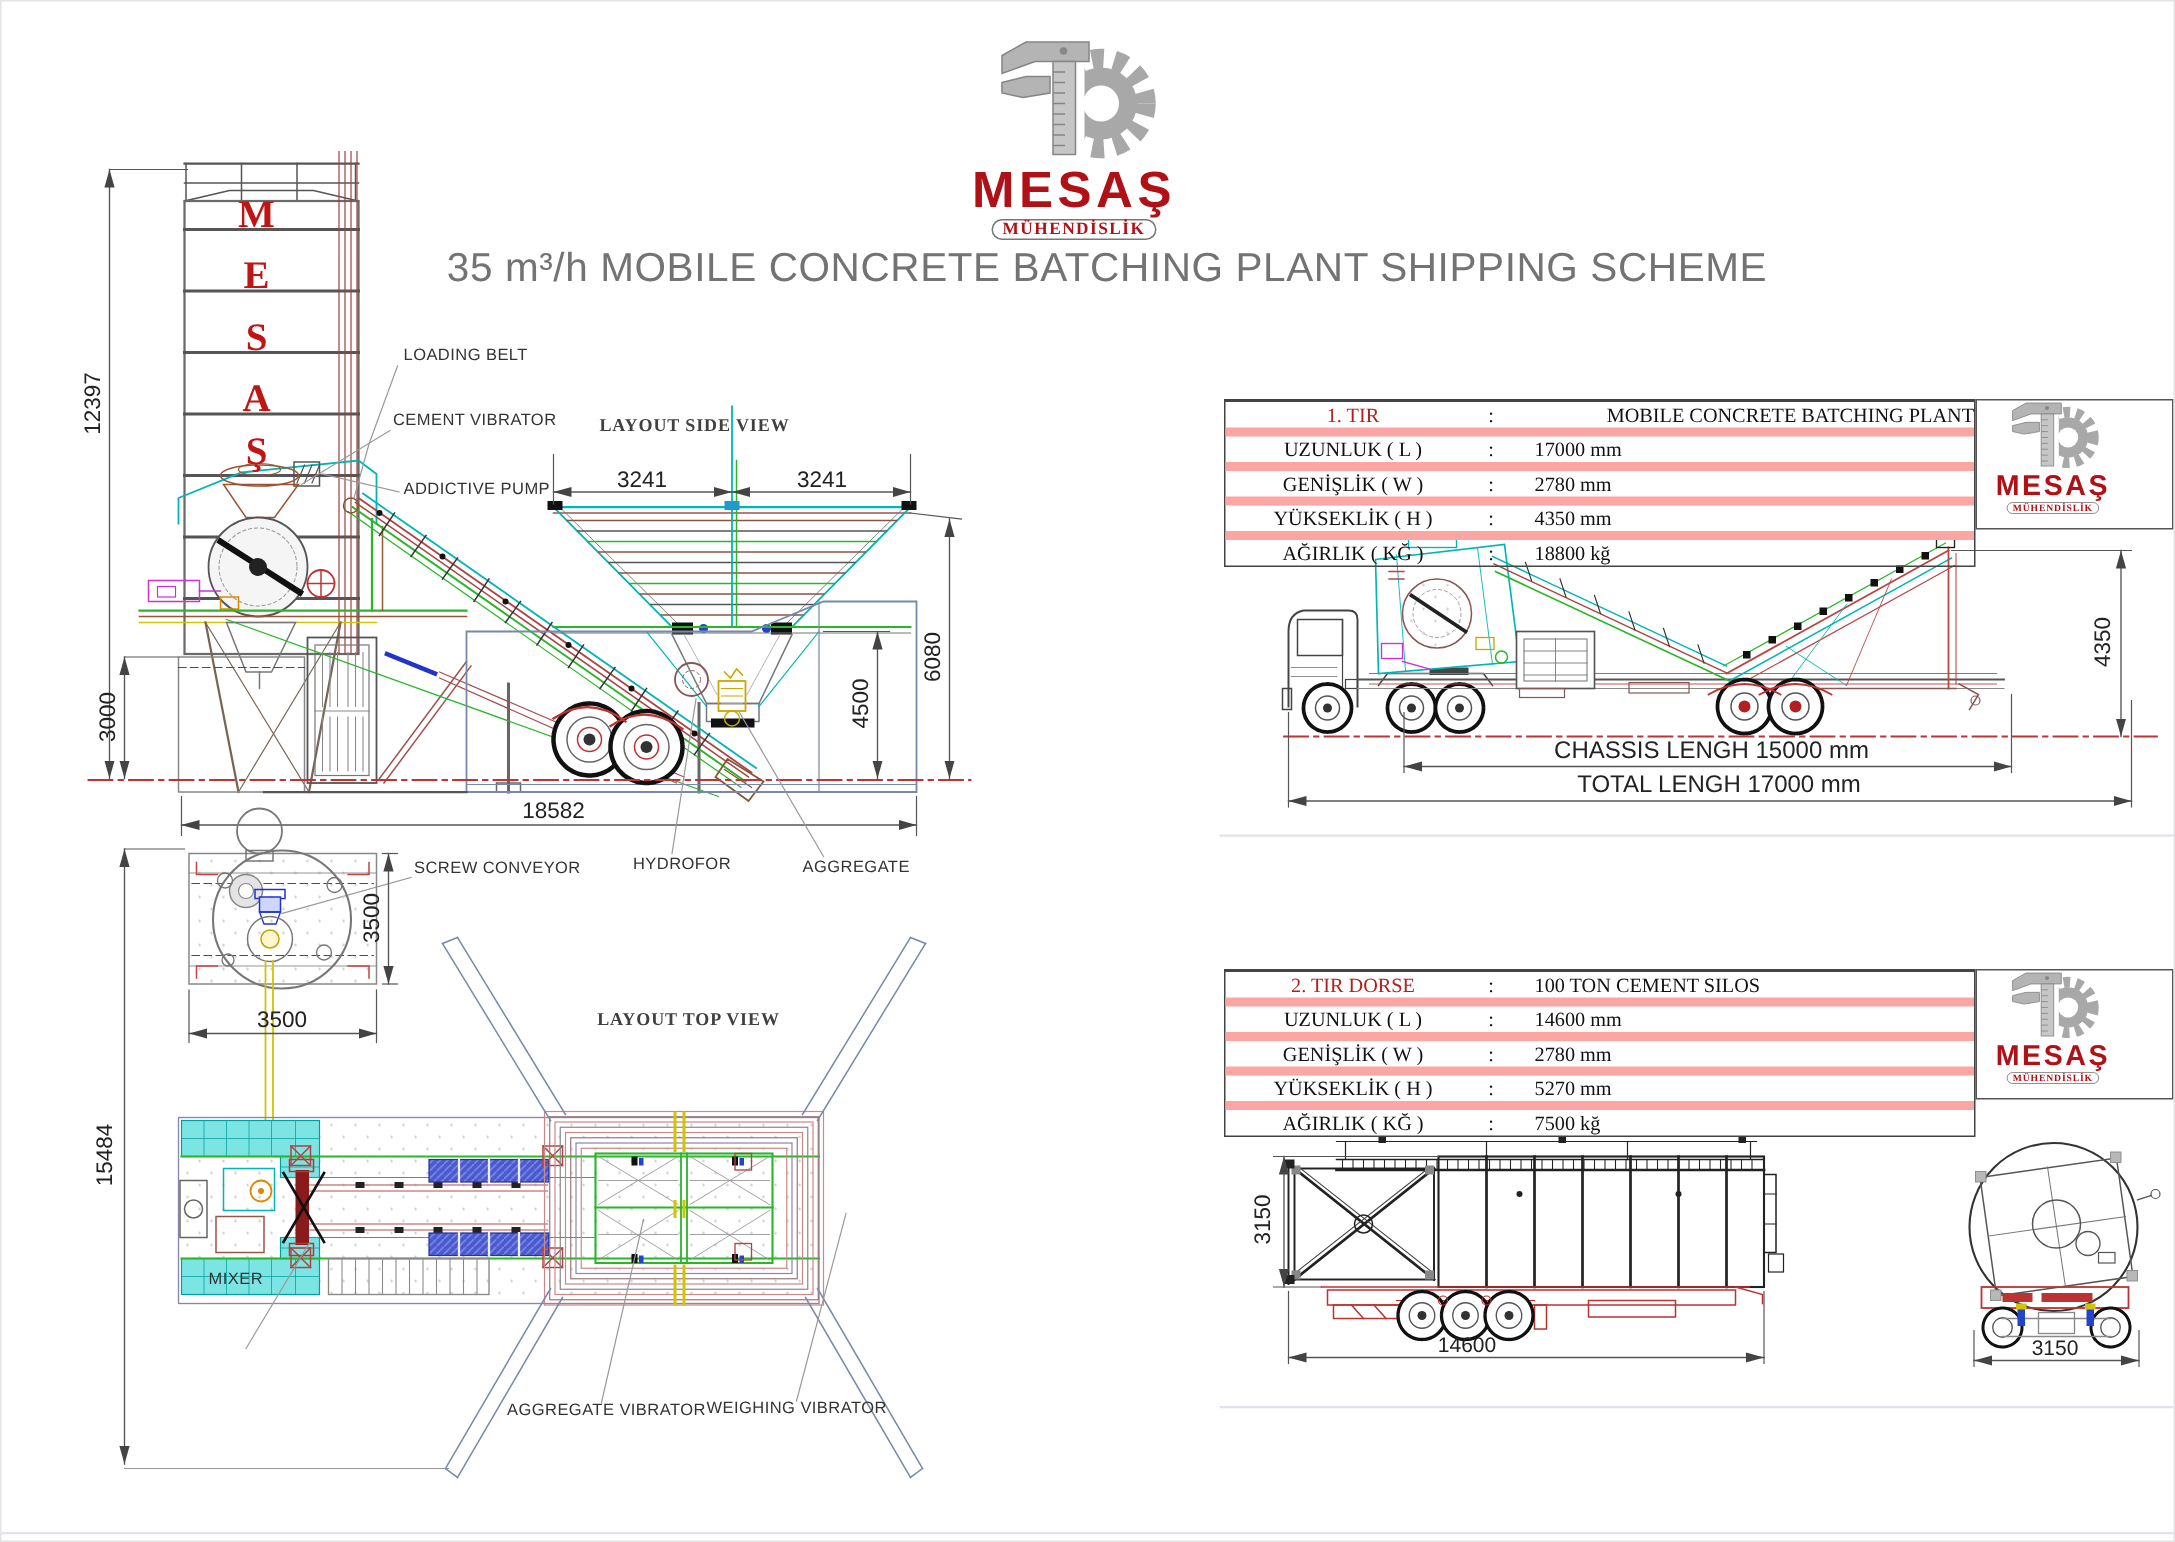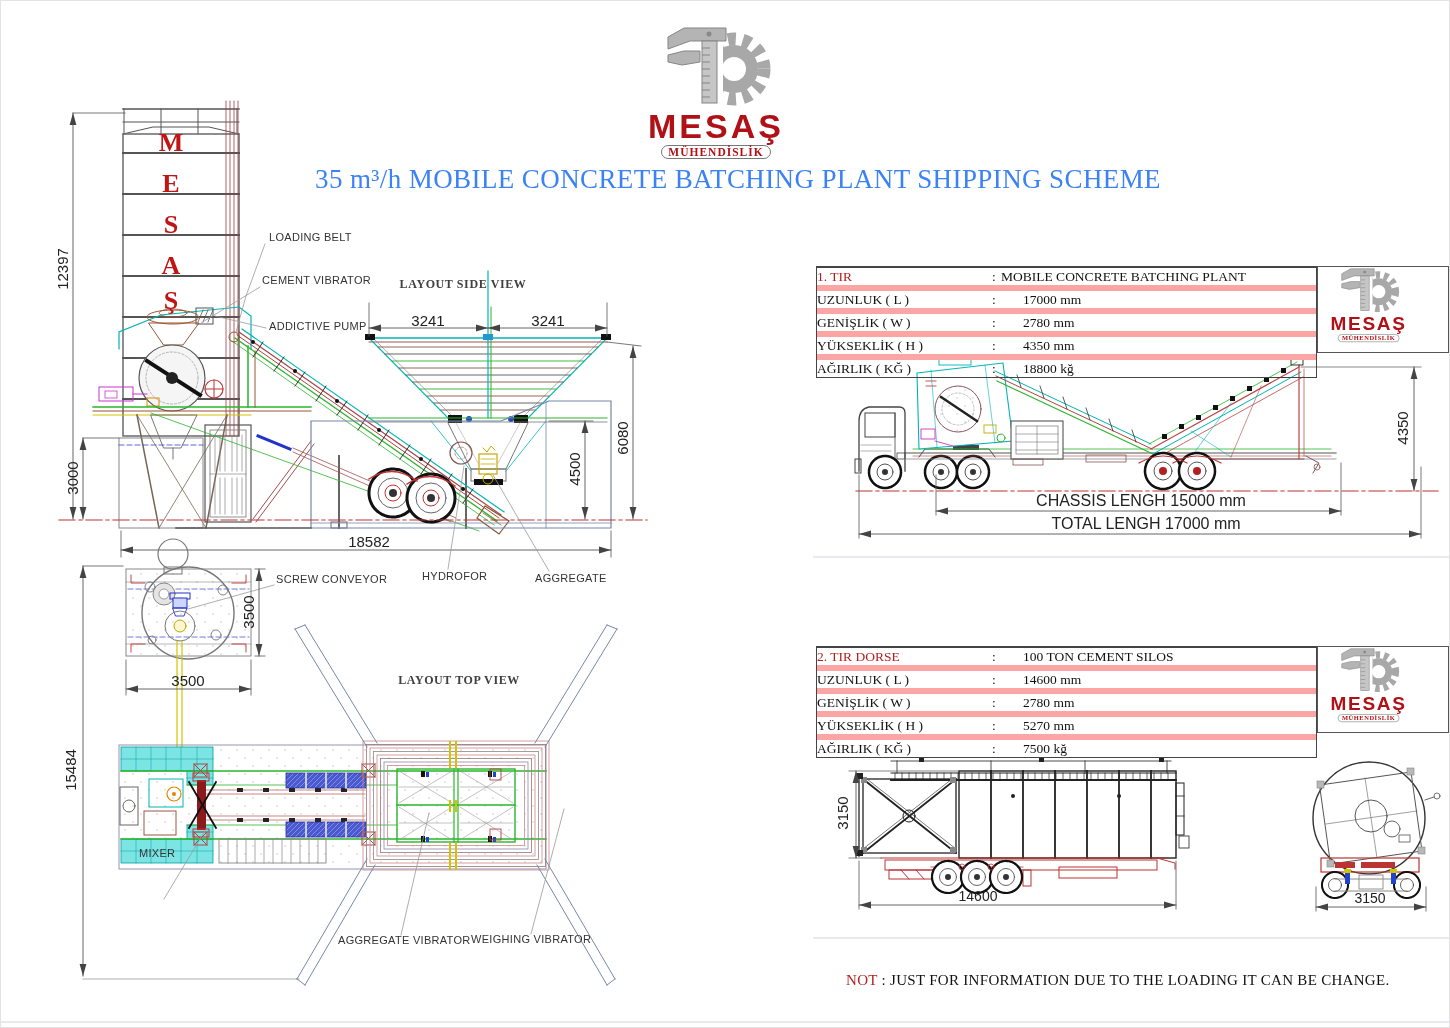--- a/index.html
+++ b/index.html
@@ -7,32 +7,32 @@
         font-family:"Liberation Sans",sans-serif;border:1px solid #e3e3e3;box-sizing:border-box}
   #cad{position:absolute;left:0;top:0}
   .txt{position:absolute;white-space:nowrap;color:#222}
   .lbl{font-size:11px;color:#333;letter-spacing:.3px}
   .dimt{font-size:15px;transform:translate(-50%,-50%)}
   .dims{font-size:14px;transform:translate(-50%,-50%)}
   .dimv{font-size:15px;transform:translate(-50%,-50%) rotate(-90deg)}
   .dimbig{font-size:16px;transform:translate(-50%,-50%)}
   .hd{font-family:"Liberation Serif",serif;font-weight:bold;font-size:12px;color:#404040;
       letter-spacing:.6px;transform:translate(-50%,-50%)}
-  .title{font-family:Liberation Serif, serif;font-size:27px;color:#3b82f6;
+  .title{font-family:Liberation Sans, sans-serif;font-size:27px;color:#737373;
          transform:translate(-50%,-50%);letter-spacing:.4px}
   .silo-letter{font-family:"Liberation Serif",serif;font-weight:bold;font-size:26px;color:#c01515;
                transform:translate(-50%,-50%)}
   .spec-table{position:absolute;left:815px;width:501px;border:1px solid #444;border-top-width:2px;
               font-family:"Liberation Serif",serif;font-size:13.5px;color:#111;box-sizing:border-box}
   .trow{display:flex;height:17.1px;line-height:17.1px;border-top:6px solid #fca5a5}
   .trow:first-child{border-top:none}
-  .tlabel{width:170px;}
+  .tlabel{width:170px;text-align:center}
   .tcolon{width:14px;text-align:center}
   .tvalue{flex:1;padding-left:22px}
-  .tvalue.center{text-align:left;padding-left:0}
+  .tvalue.center{text-align:right;padding-left:0}
   .red{color:#b11f1f}
   .logo-box{position:absolute;left:1316px;width:132px;height:87px;border:1px solid #555;box-sizing:border-box}
   .mesas-logo{position:absolute;width:220px;text-align:center}
   .logo-box .mesas-logo{left:-11px;top:0;transform:scale(.56);transform-origin:top left}
   .mesas-name{display:block;font-weight:800;font-size:34px;letter-spacing:3px;color:#b01116;line-height:.9;
               font-family:"Liberation Sans",sans-serif}
   .mesas-sub{display:inline-block;font-family:"Liberation Serif",serif;font-size:11.5px;font-weight:bold;
              color:#b01116;border:1px solid #777;border-radius:9px;padding:0 6px;margin-top:2px;letter-spacing:1px}
   .note{position:absolute;font-family:"Liberation Serif",serif;font-size:15px;color:#111;letter-spacing:.3px}
 </style>
@@ -744,17 +744,14 @@
       <polygon points="62,12 78,3 120,3 120,16 84,16 62,24" fill="#b4b4b4" stroke="#858585"></polygon>
       <rect x="96" y="16" width="15" height="62" fill="#c6c6c6" stroke="#858585"></rect>
       <path d="M96,23 h8 M96,30 h8 M96,37 h8 M96,44 h8 M96,51 h8 M96,58 h8 M96,65 h8 M96,72 h8" stroke="#858585" stroke-width="1"></path>
       <polygon points="62,30 78,26 94,26 94,37 76,40 62,37" fill="#b4b4b4" stroke="#858585"></polygon>
       <circle cx="103" cy="9" r="2.5" fill="#888"></circle>
     </svg>
     <span class="mesas-name">MESAŞ</span>
     <span class="mesas-sub">MÜHENDİSLİK</span>
   </div>
 
-  <div class="note" style="left:845px;top:971px">
-    <span class="red">NOT</span><span> : JUST FOR INFORMATION DUE TO THE LOADING IT CAN BE CHANGE.</span>
-  </div>
 
 </div>
 
 </body></html>

